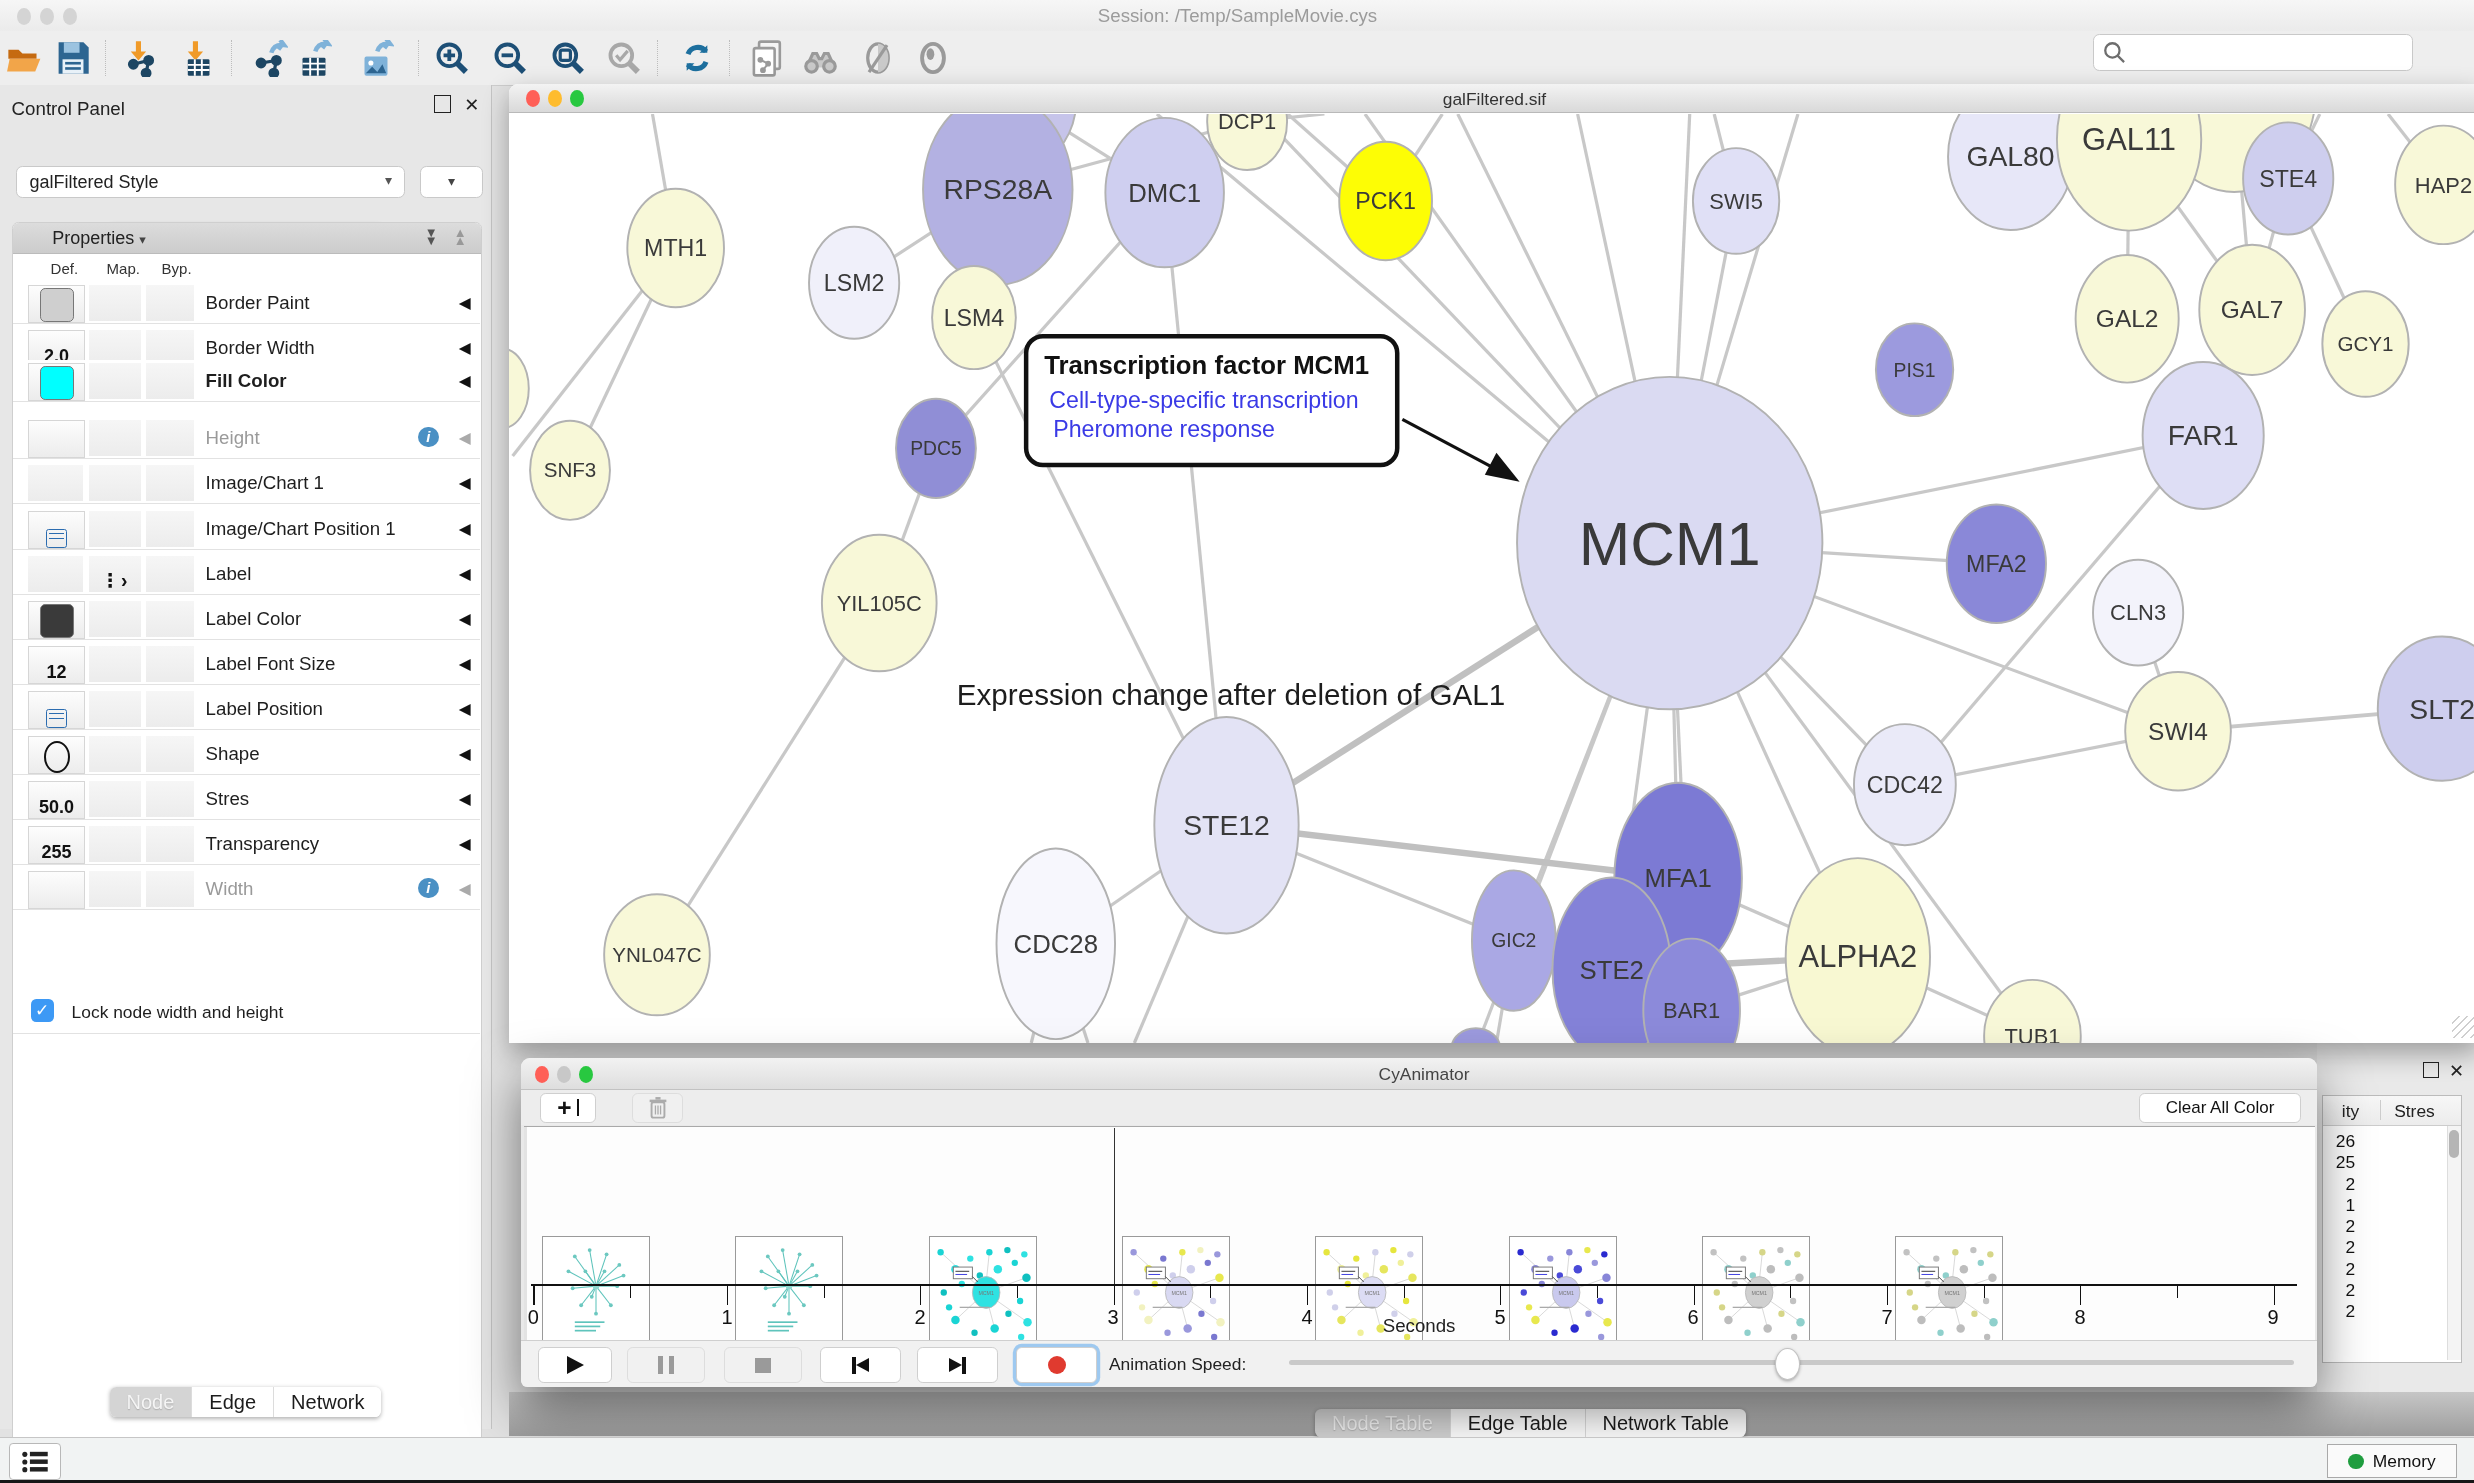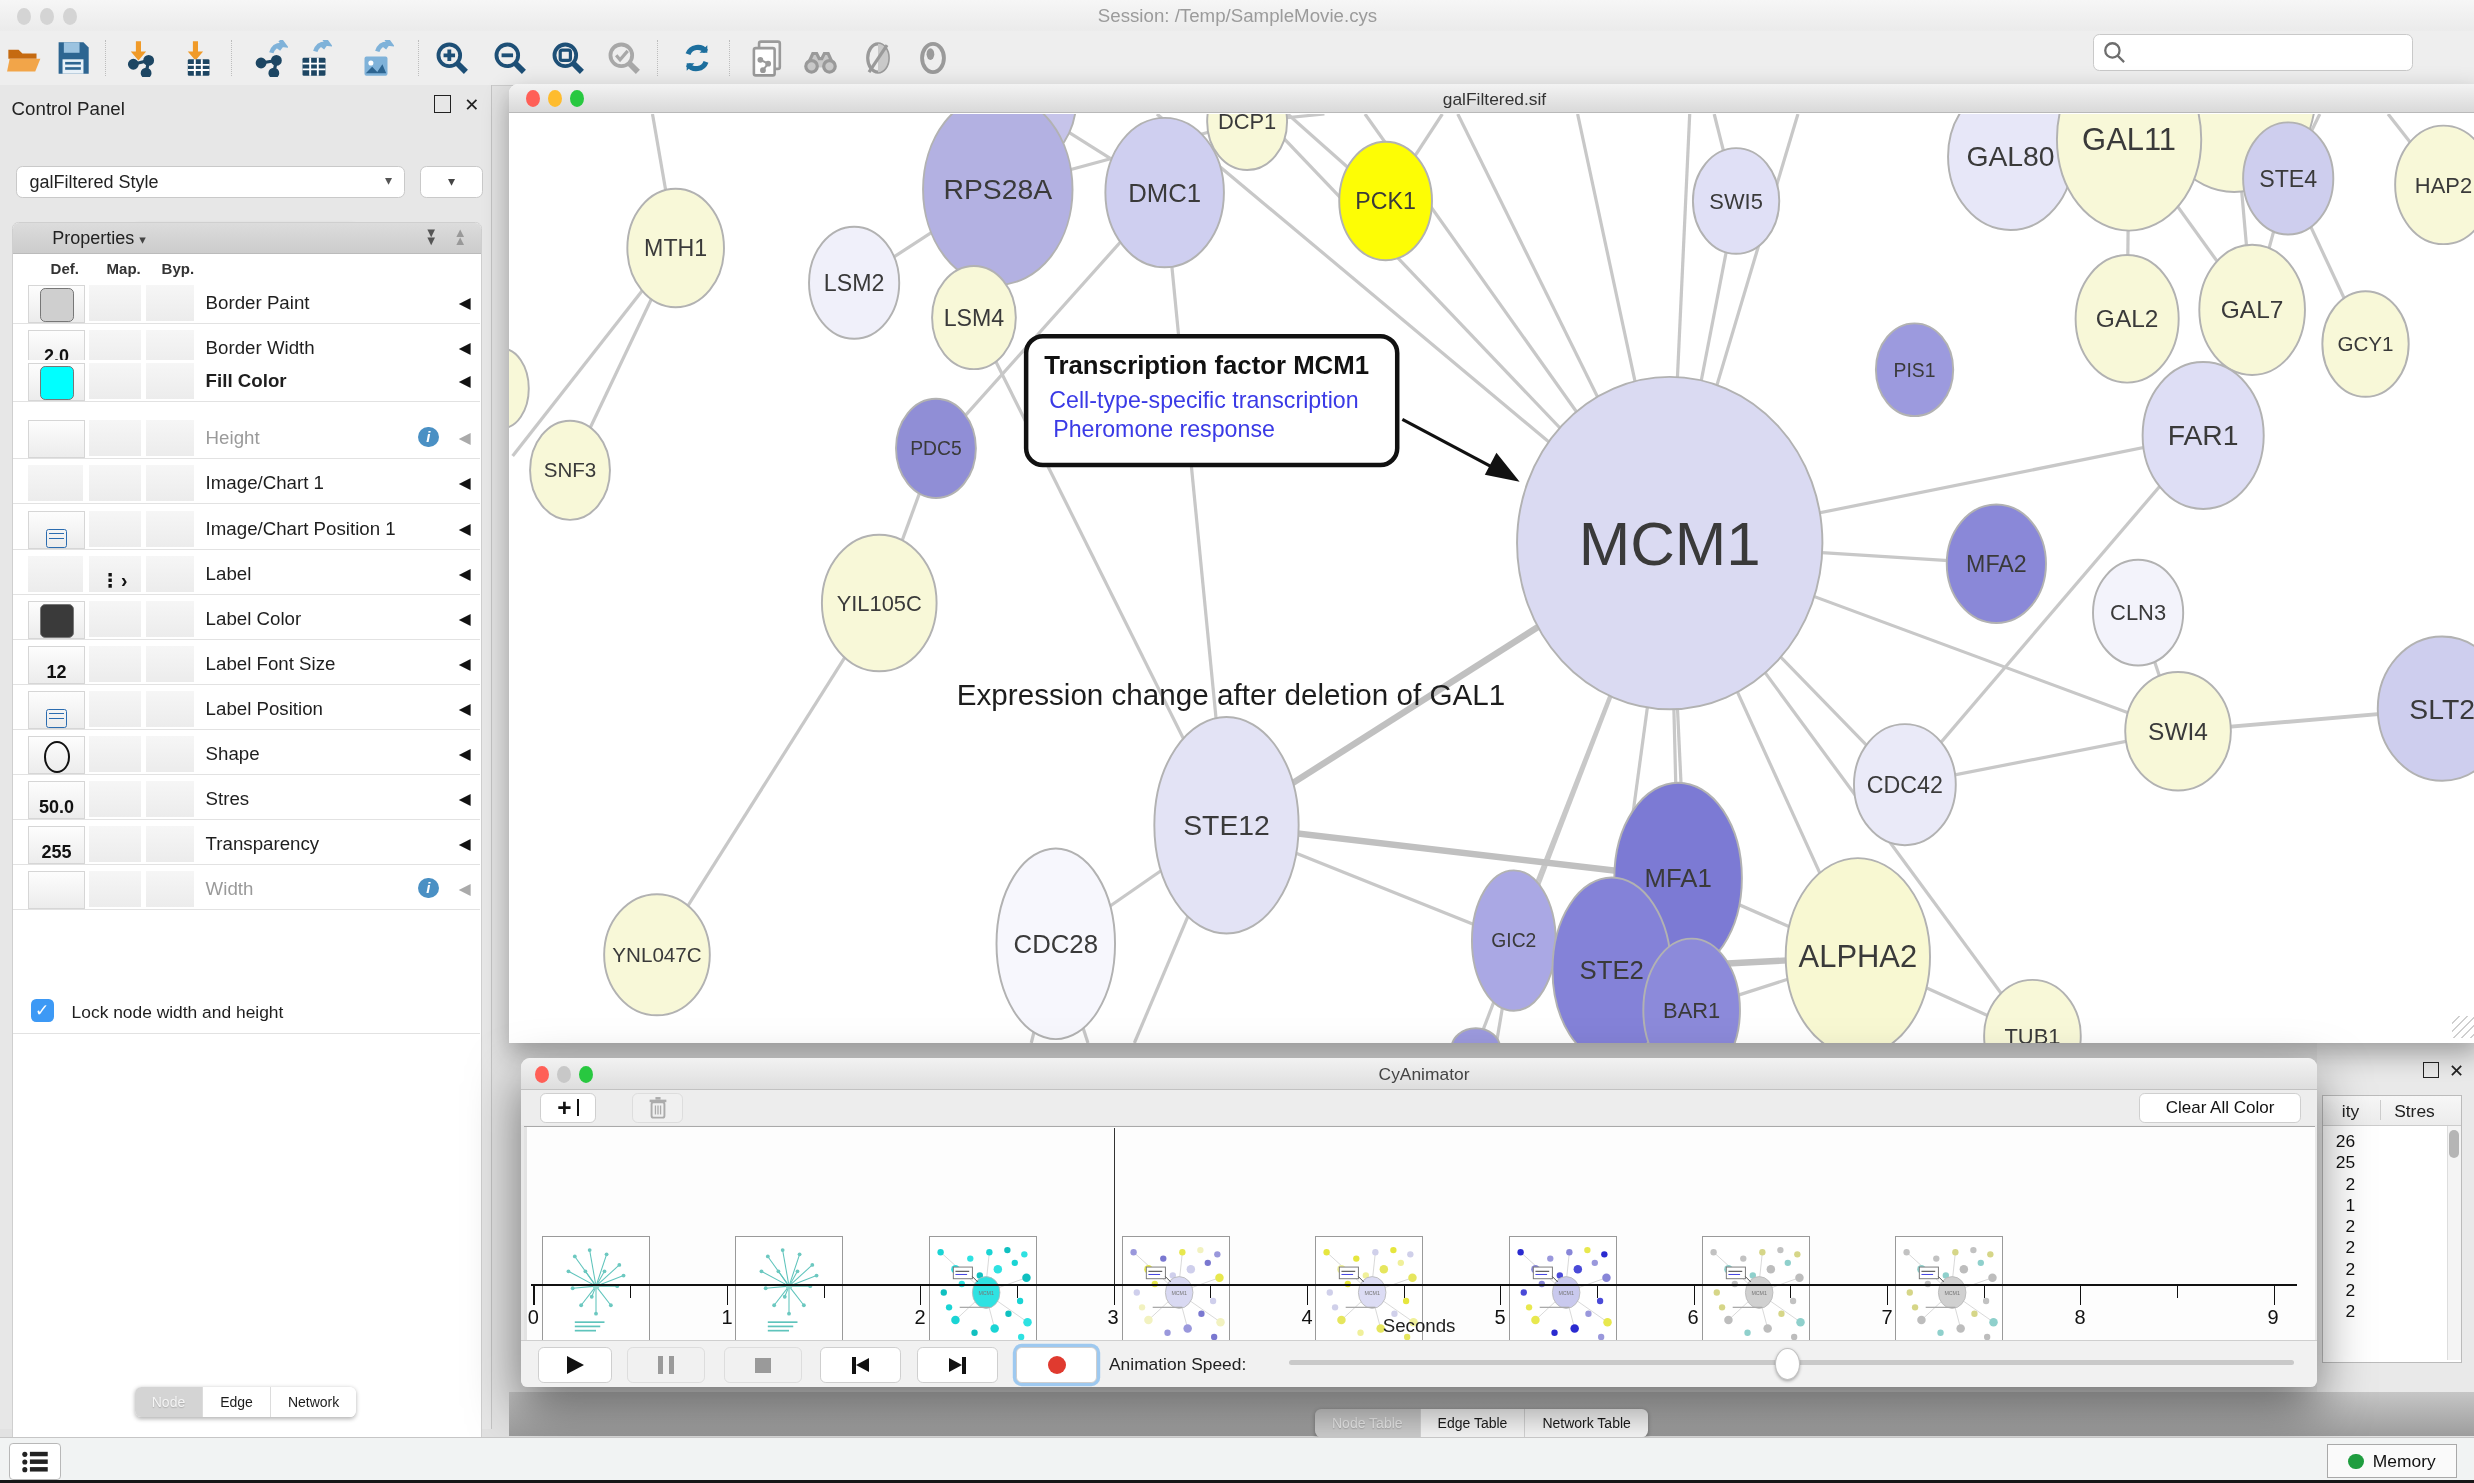--- a/index.html
+++ b/index.html
@@ -13,32 +13,32 @@
   .toolbar{left:0;top:31px;width:2475px;height:54px;background:#eeeeee;border-bottom:1.3px solid #cdcdcd;}
   .tbi{top:7.7px;width:39px;height:39px;display:flex;align-items:center;justify-content:center;}
   .tsep{top:9px;width:0;height:36px;border-left:1.3px dotted #bdbdbd;}
   .searchbox{left:2093px;top:2.6px;width:318px;height:35px;background:#fff;border:1.3px solid #c9c9c9;border-radius:6.4px;}
   .searchbox input{position:absolute;left:36px;top:2.6px;width:271px;height:26px;border:none;outline:none;font-size:17px;background:transparent;}
   
   .cpanel{left:0;top:85px;width:491px;height:1344px;background:#e7e7e7;border-right:1.3px solid #c4c4c4;}
   .cp-title{left:11.6px;top:13px;font-size:18.7px;color:#222;}
   .wicon{font-size:18px;color:#222;}
   .seg{display:flex;border-radius:6.4px;overflow:hidden;box-shadow:0 1.3px 4.5px rgba(0,0,0,.3);height:100%;}
-  .seg .s{background:#fff;color:#1c1c1c;padding:0 17px;display:flex;align-items:center;justify-content:center;font-size:14px;border-right:0.6px solid #dcdcdc;white-space:nowrap;}
+  .seg .s{background:#fff;color:#1c1c1c;padding:0 17px;display:flex;align-items:center;justify-content:center;font-size:20px;border-right:0.6px solid #dcdcdc;white-space:nowrap;}
   .seg .s:last-child{border-right:none;}
   .seg .s.active{background:#d4d4d4;color:#f5f5f5;text-shadow:0 0.6px 1.3px rgba(0,0,0,.2);}
   .combo{left:15.5px;top:81px;width:387px;height:30px;background:#fff;border:1.3px solid #c9c9c9;border-radius:6.4px;}
   .combo .val{left:13px;top:4.5px;font-size:18px;color:#222;}
   .combo .car{right:11.6px;top:5.2px;font-size:14px;color:#555;}
   .menu-btn{left:420px;top:81px;width:61px;height:30px;background:#fff;border:1.3px solid #c9c9c9;border-radius:6.4px;text-align:center;font-size:14px;color:#444;line-height:28px;}
   .props{left:11.6px;top:137px;width:468px;height:1220px;background:#fff;border:1.3px solid #cfcfcf;border-radius:6.4px;}
   .props-head{left:0;top:0;width:100%;height:30px;background:linear-gradient(#dcdcdc,#cccccc);border-radius:5.2px 5.2px 0 0;border-bottom:0.6px solid #bbb;}
   .props-head .t{left:11.6px;top:5.2px;font-size:18px;color:#222;margin-left:28px;}
   .chev{line-height:0.55;font-size:13px;color:#555;display:inline-block;text-align:center;}
-  .colhead{font-size:15px;font-weight:bold;color:#333;padding-left:12px;}
+  .colhead{font-size:15px;font-weight:normal;color:#333;padding-left:12px;}
   .prow{left:0;width:467px;height:41px;border-bottom:1.3px solid #e2e2e2;background:#fff;}
   .cell{top:2.6px;height:36px;border:0.6px solid #d6d6d6;background:linear-gradient(#fdfdfd,#ececec);display:flex;align-items:flex-end;justify-content:center;}
   .cell.plain{border:none;background:linear-gradient(#f6f6f6,#ececec);}
   .prow .lab{left:193px;top:9.7px;font-size:18.7px;color:#1e1e1e;}
   .prow.dis .lab{color:#9a9a9a;}
   .prow .arr{right:9px;top:11.6px;font-size:15.5px;color:#111;}
   .prow.dis .arr{color:#aaa;}
   .swatch{width:32px;height:32px;border:1.3px solid #777;border-radius:5.2px;}
   .defval{font-size:18px;font-weight:bold;color:#111;}
   .info{width:20.6px;height:20.6px;border-radius:50%;background:#4a90c4;color:#fff;font-size:15px;font-weight:bold;text-align:center;line-height:20.6px;font-style:italic;}

